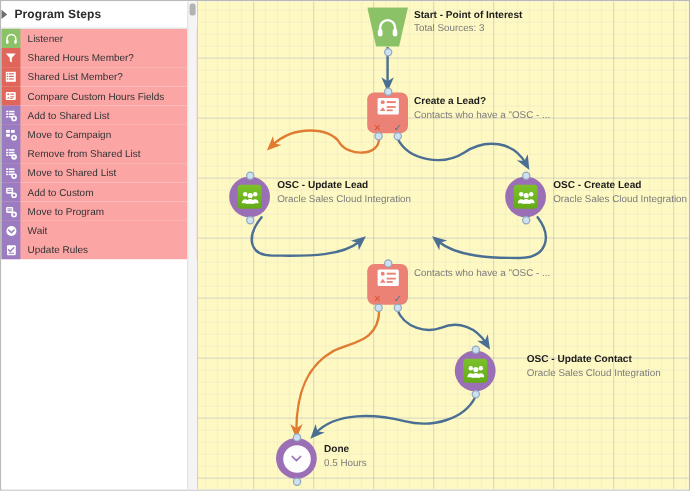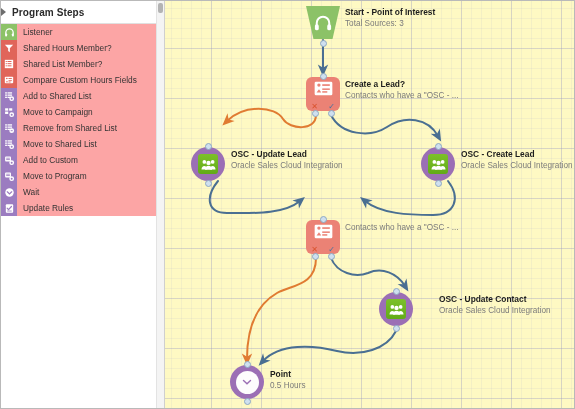--- a/index.html
+++ b/index.html
@@ -425,18 +425,18 @@
         <div class="clock-face">
           <svg width="14" height="14" viewBox="0 0 16 16">
             <path d="M4 6.2L8 10l4-3.8" fill="none" stroke="#9b6fb5" stroke-width="1.6" stroke-linecap="round"></path>
           </svg>
         </div>
       </div>
       <div class="port" style="left:14px;top:-4px;"></div>
       <div class="port" style="left:14px;top:33px;"></div>
     </div>
     <div class="labels" style="left:105px;top:368px;">
-      <div class="lbl-title">Point</div>
+      <div class="lbl-title">Done</div>
       <div class="lbl-sub">0.5 Hours</div>
     </div>
 
   </div>
 </div>
 
 </body></html>

